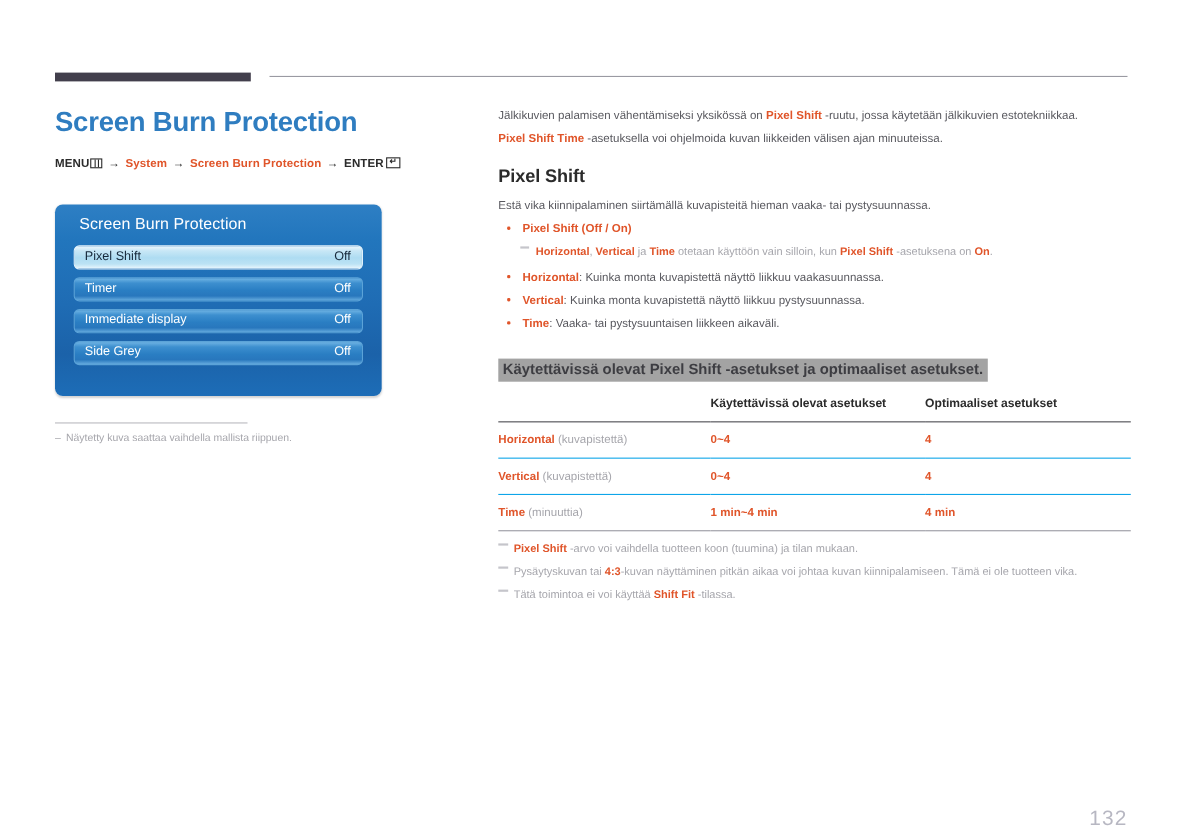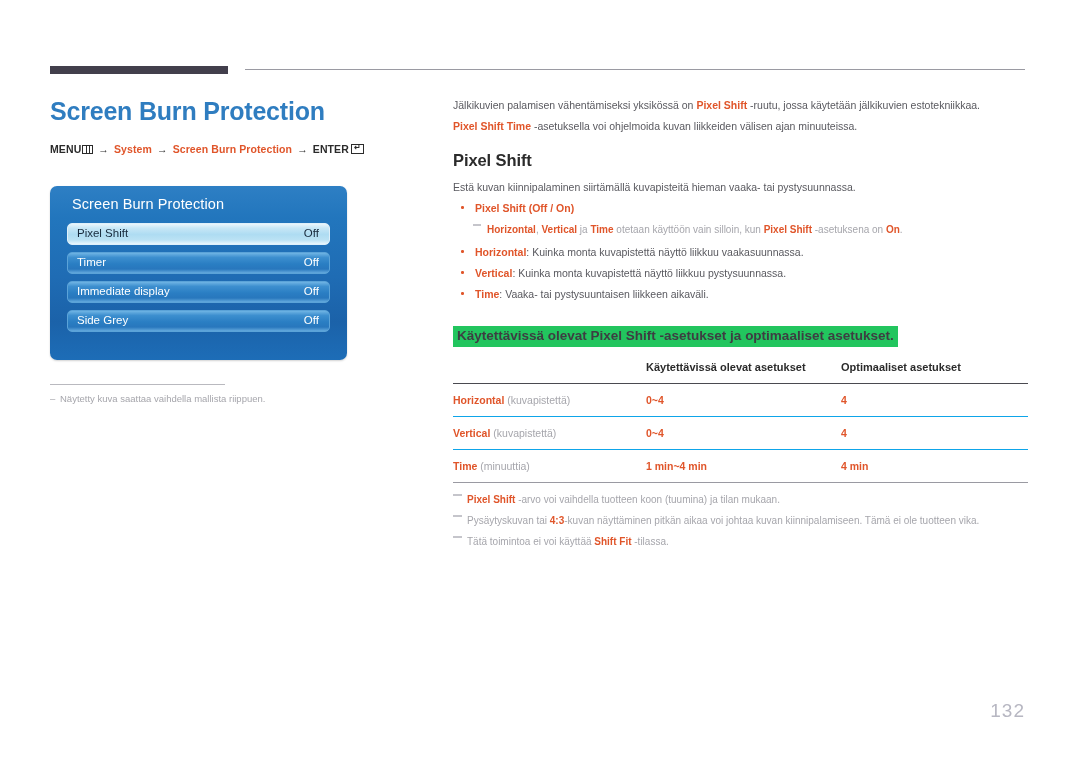--- a/index.html
+++ b/index.html
@@ -102,21 +102,21 @@
   }
   .subnote{
     position:relative;padding-left:34px;font-size:10px;color:#a6a6ac;
     line-height:13px;margin:8px 0 10px 0;
   }
   .subnote .dashmark{
     position:absolute;left:20px;top:1px;width:8px;height:1.5px;background:#c5c5cb;
   }
 
   .band{
-    display:inline-block;background:#22c55e;color:#3d3d42;font-weight:bold;
+    display:inline-block;background:#a3a3a3;color:#3d3d42;font-weight:bold;
     font-size:13.5px;padding:2px 4px 3px 4px;margin:17px 0 10px 0;
     line-height:16px;
   }
 
   
   table.spec{
     width:575px;border-collapse:collapse;table-layout:fixed;
     margin-top:3px;
   }
   table.spec col.c1{width:193px;}
@@ -140,21 +140,21 @@
   .fnote{
     position:relative;padding-left:14px;font-size:10px;color:#a6a6ac;
     line-height:13px;margin-bottom:8px;
   }
   .fnote .dashmark{
     position:absolute;left:0;top:1px;width:9px;height:1.5px;background:#c5c5cb;
   }
 
   
   .pageno{
-    position:absolute;left:0;top:700px;width:1025px;text-align:right;
+    position:absolute;left:0;top:734px;width:1025px;text-align:right;
     font-size:19px;color:#b7b7c2;letter-spacing:1px;
   }
 </style>
 </head>
 <body>
 
 <div class="page">
 
   <div class="rule-dark"></div>
   <div class="rule-thin"></div>
@@ -208,21 +208,21 @@
 
   <div class="right-col">
 
     <p class="para"><span>Jälkikuvien palamisen vähentämiseksi yksikössä on </span><span class="hl">Pixel Shift</span><span> -ruutu, jossa käytetään jälkikuvien estotekniikkaa.</span></p>
 
 
     <p class="para"><span class="hl">Pixel Shift Time</span><span> -asetuksella voi ohjelmoida kuvan liikkeiden välisen ajan minuuteissa.</span></p>
 
     <h2 class="sec-title">Pixel Shift</h2>
 
-    <p class="para">Estä kuvan kiinnipalaminen siirtämällä kuvapisteitä hieman vaaka- tai pystysuunnassa.</p>
+    <p class="para">Estä vika kiinnipalaminen siirtämällä kuvapisteitä hieman vaaka- tai pystysuunnassa.</p>
 
     <ul class="bullets">
       <li>
         <span class="dot"></span><span class="hl">Pixel Shift</span><span class="hl"> (Off / On)</span>
       </li>
     </ul>
 
     <div class="subnote">
       <span class="dashmark"></span><span class="hl">Horizontal</span><span>, </span><span class="hl">Vertical</span><span> ja </span><span class="hl">Time</span><span> otetaan käyttöön vain silloin, kun </span><span class="hl">Pixel Shift</span><span> -asetuksena on </span><span class="hl">On</span><span>.</span>
     </div>

